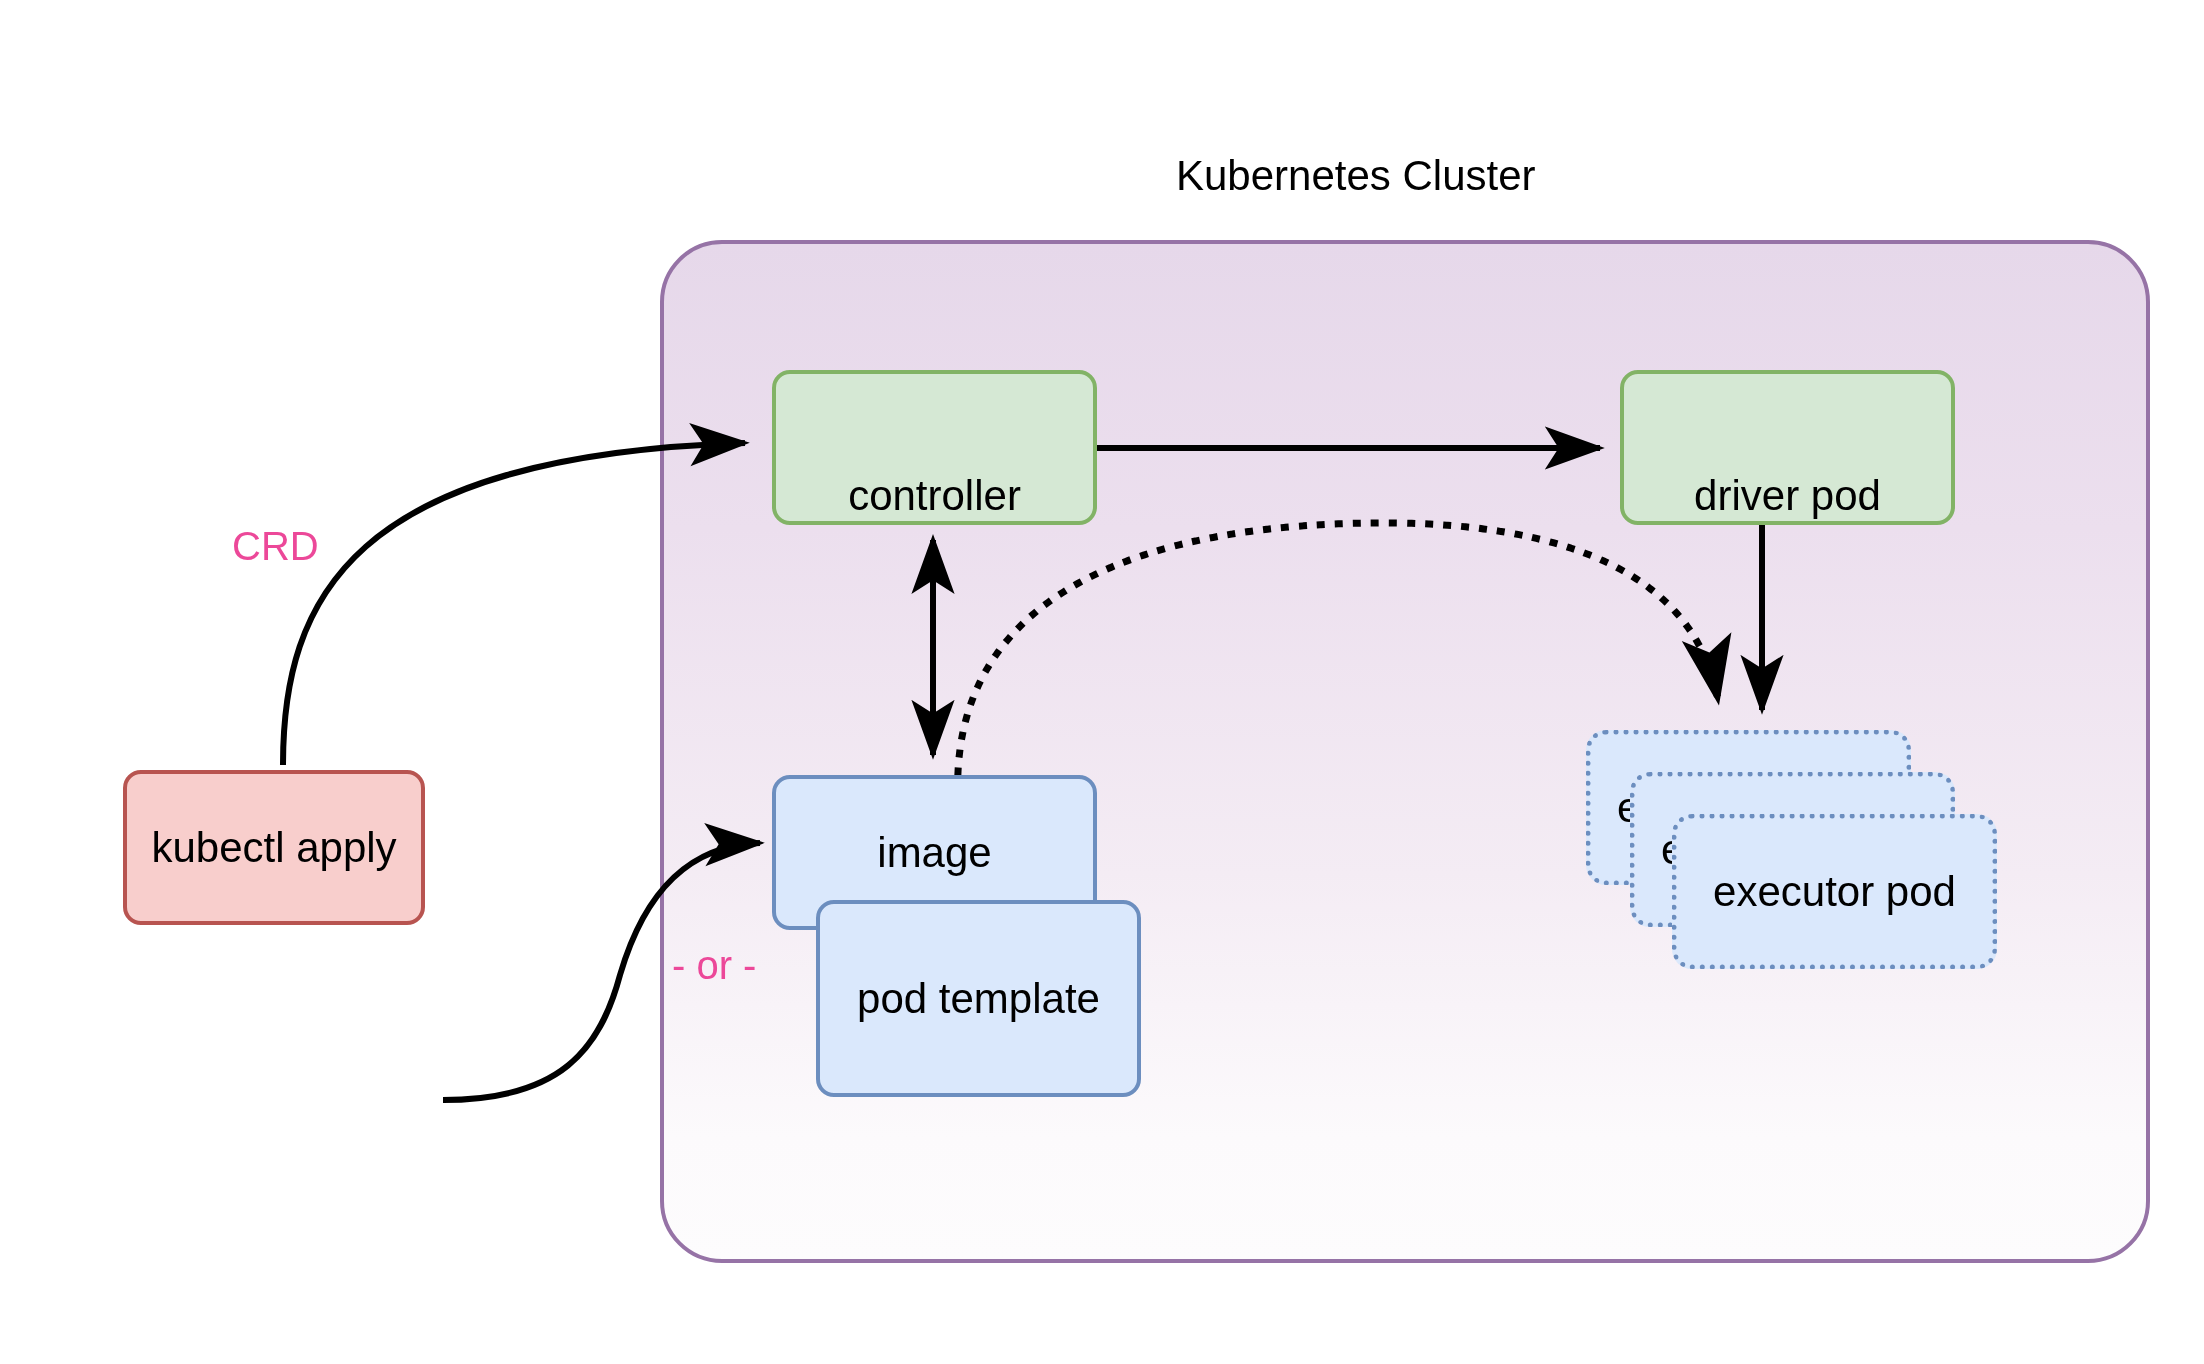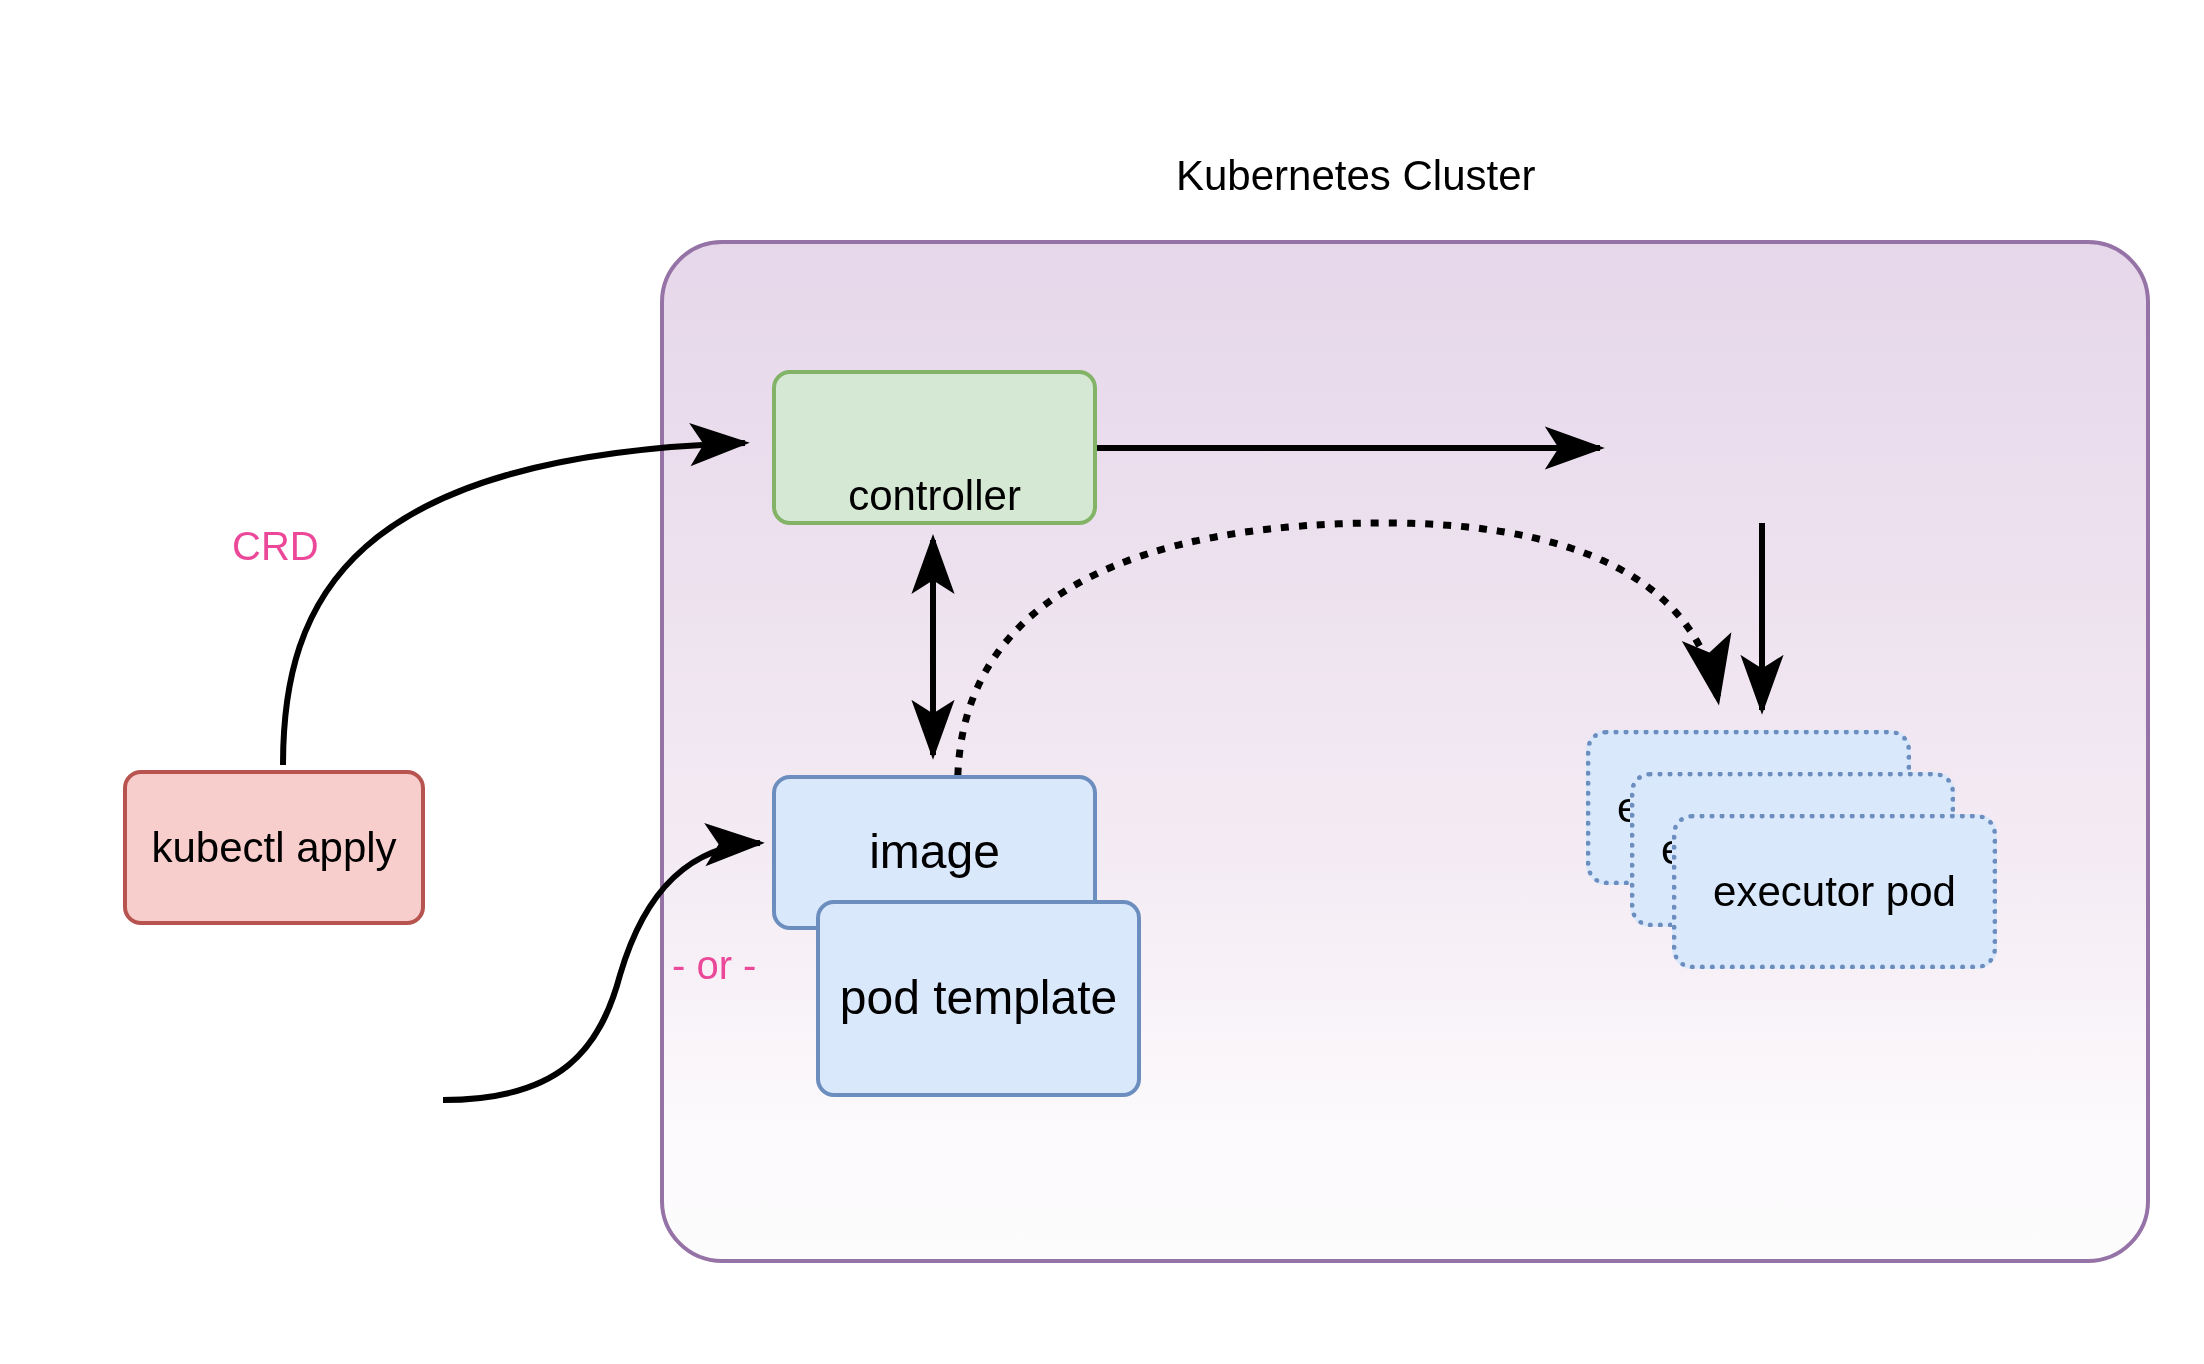--- a/index.html
+++ b/index.html
@@ -53,21 +53,21 @@
     border: 4px solid #82b366;
     border-radius: 18px;
     font-size: 42px;
     z-index: 6;
     align-items: flex-end;
   }
   .blue-node {
     background: #dae8fc;
     border: 4px solid #6c8ebf;
     border-radius: 18px;
-    font-size: 48px;
+    font-size: 42px;
   }
   .red-node {
     background: #f8cecc;
     border: 4px solid #b85450;
     border-radius: 18px;
     font-size: 42px;
     z-index: 6;
   }
   .dotted-node {
     background: #dae8fc;
@@ -123,20 +123,23 @@
   </svg>
 
   <div class="plain-label" style="left:232px; top:524px;">CRD</div>
 
   <div class="plain-label" style="left:672px; top:943px;">- or -</div>
 
   <div class="node green-node" style="left:772px; top:370px; width:325px; height:155px;">
     <span>controller</span>
   </div>
 
+  <div class="node green-node" style="left:1620px; top:370px; width:335px; height:155px;">
+    <span>driver pod</span>
+  </div>
 
   <div class="node blue-node" style="left:772px; top:775px; width:325px; height:155px; z-index:6;">
     <span>image</span>
   </div>
 
   <div class="node blue-node" style="left:816px; top:900px; width:325px; height:197px; z-index:7;">
     <span>pod template</span>
   </div>
 
   <div class="node dotted-node" style="left:1586px; top:730px; width:325px; height:155px; z-index:6;">

